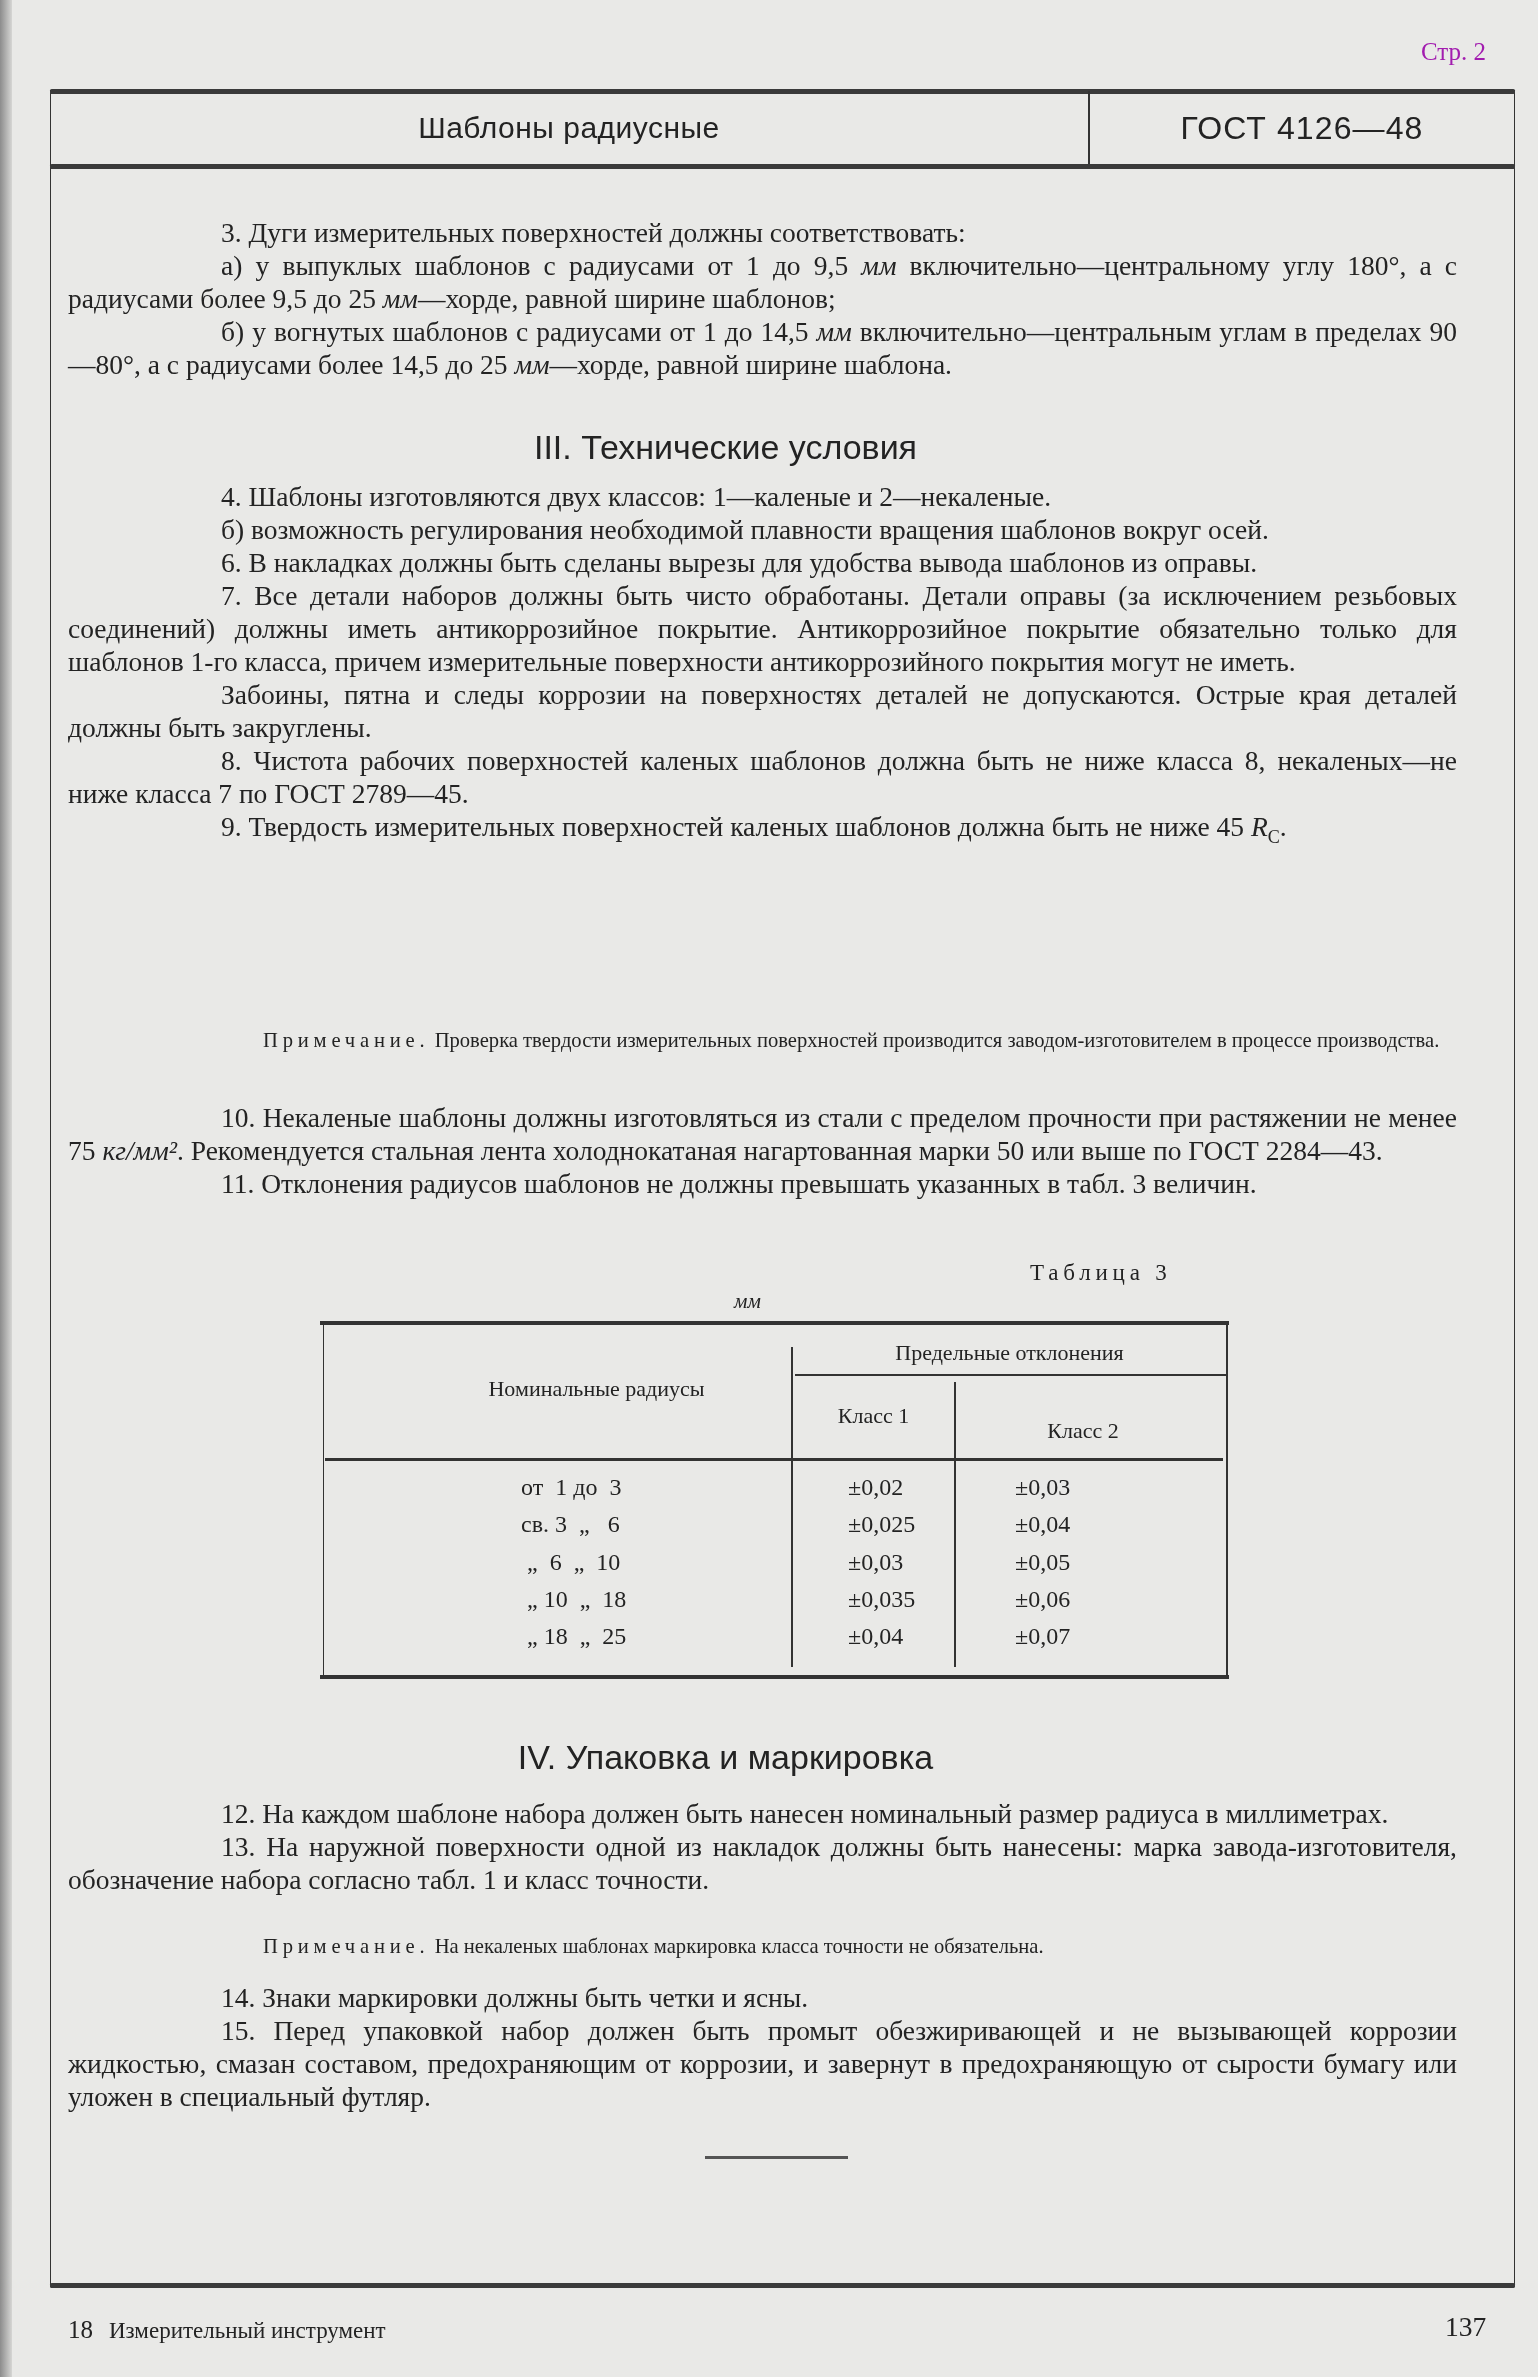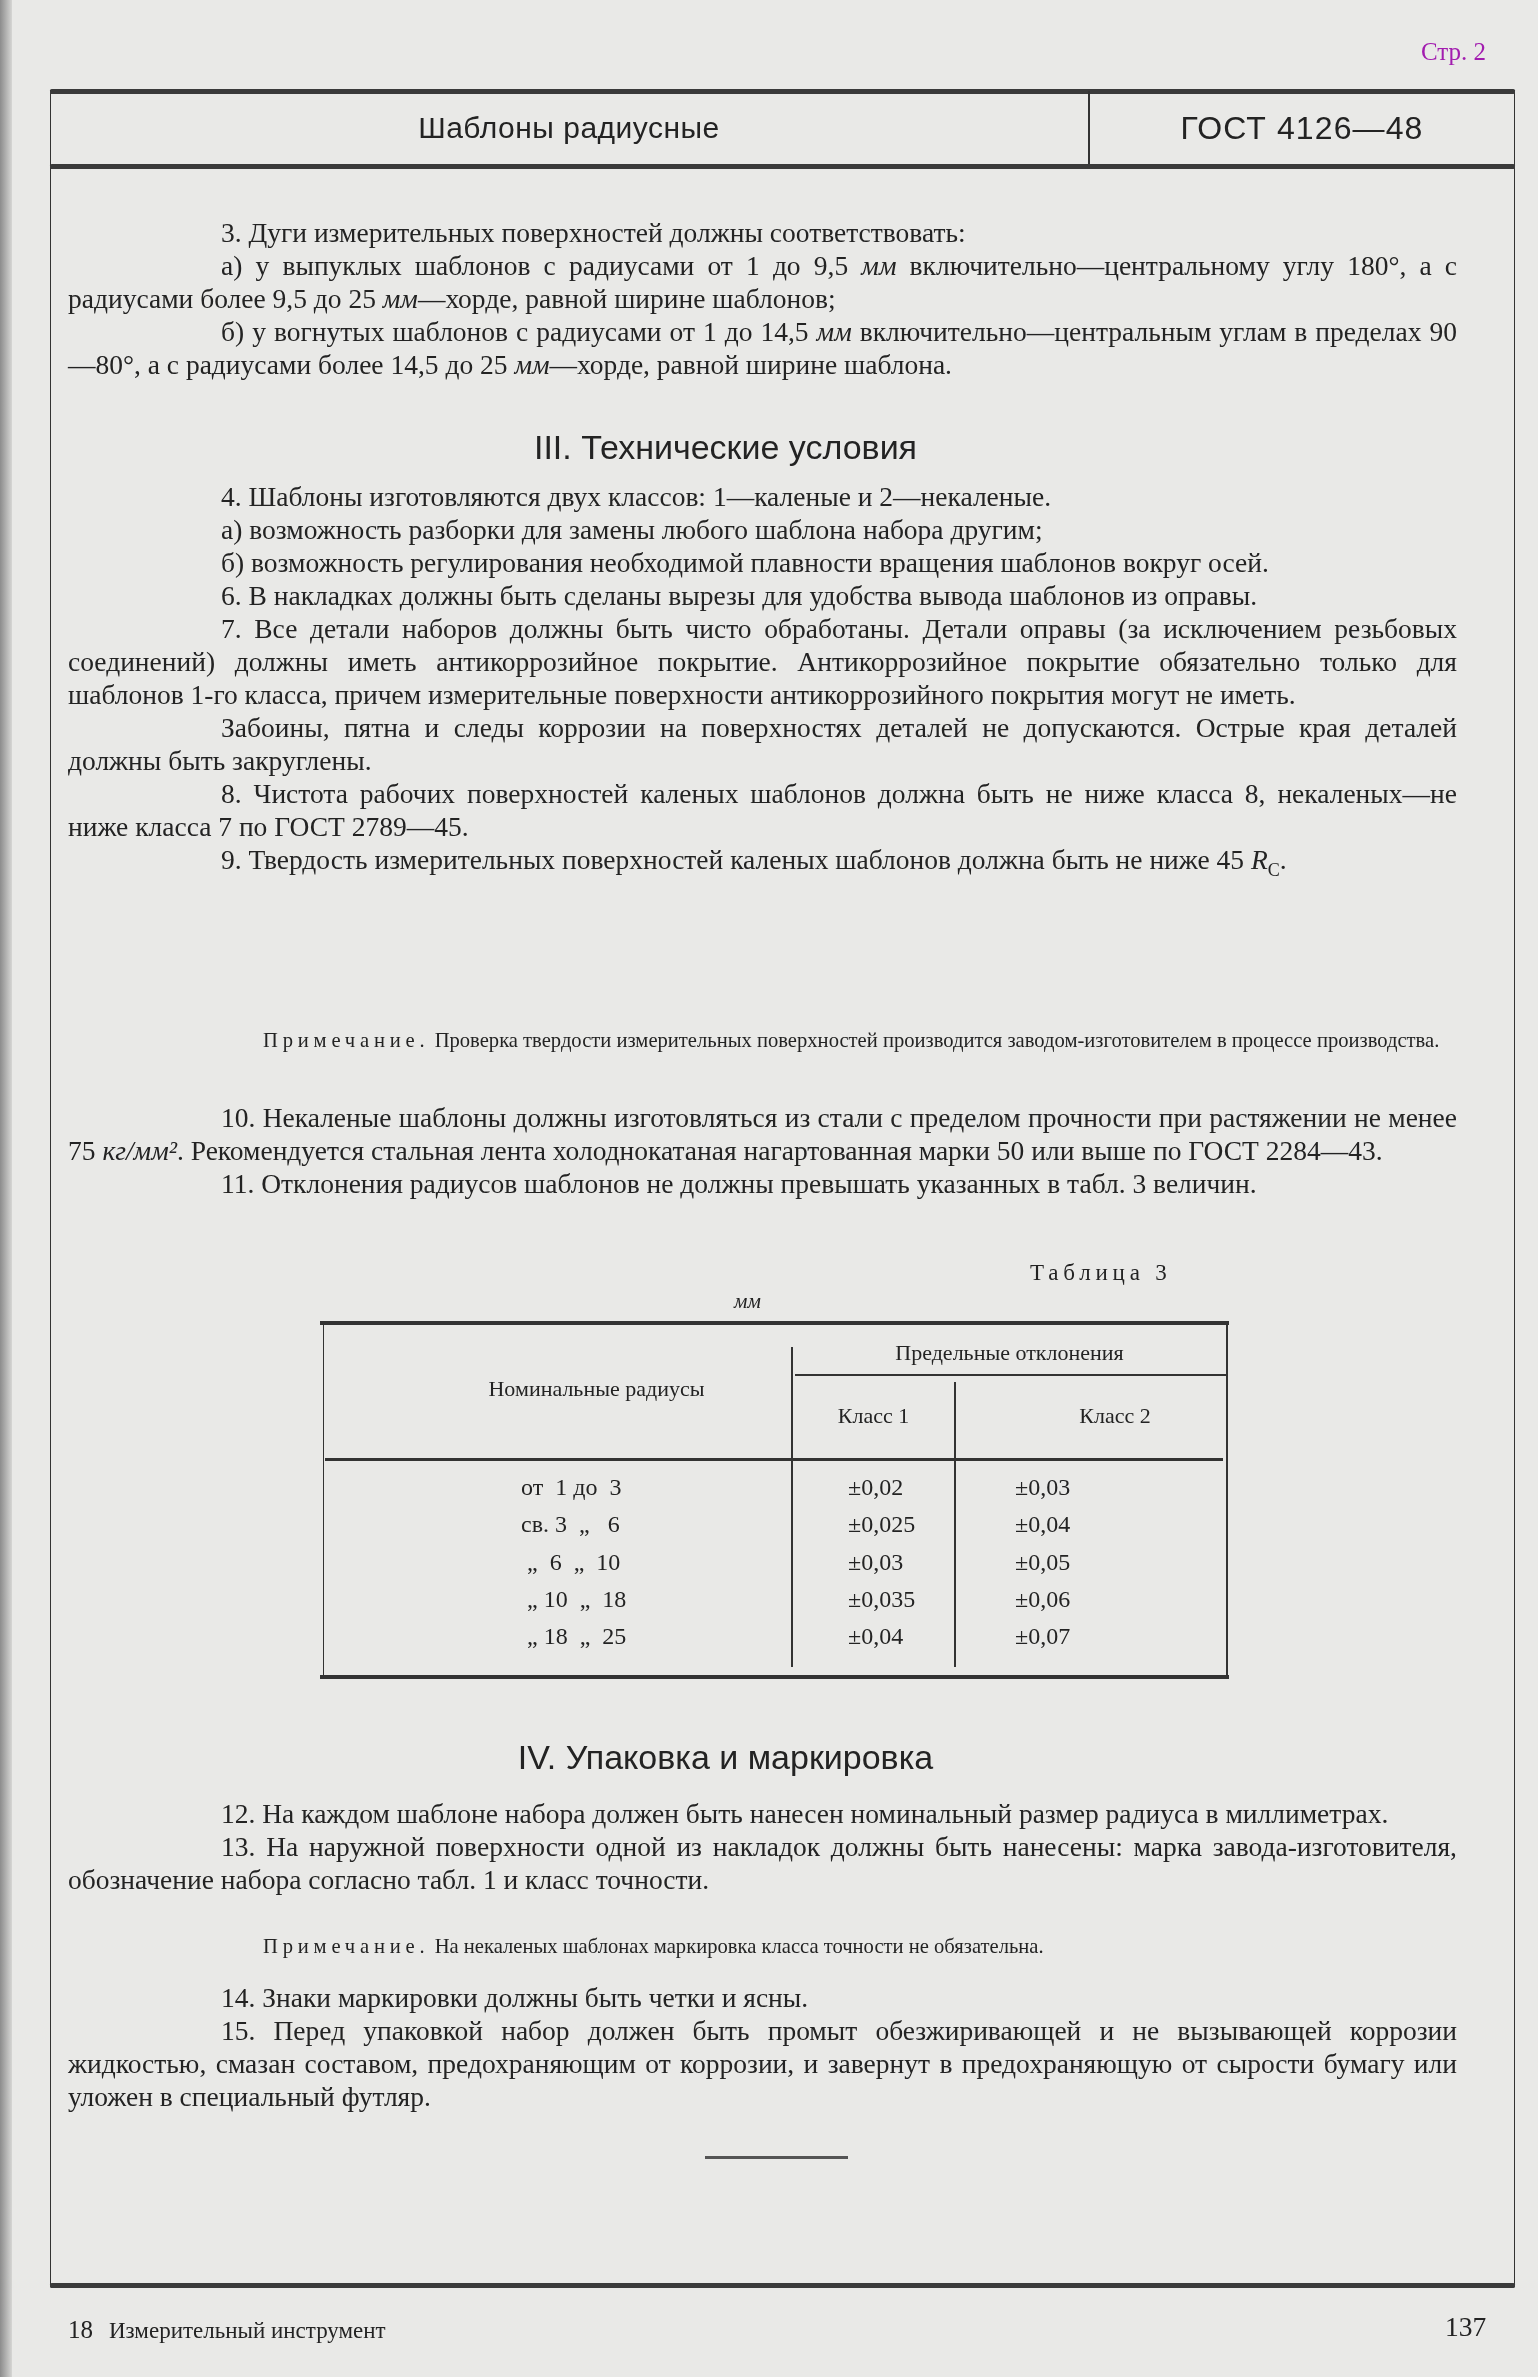--- a/index.html
+++ b/index.html
@@ -56,21 +56,20 @@
 
 <div class="body" style="top:216px;">
   <p>3. Дуги измерительных поверхностей должны соответствовать:</p>
   <p><span>а) у выпуклых шаблонов с радиусами от 1 до 9,5 </span><span class="it">мм</span><span> включительно—центральному углу 180°, а с радиусами более 9,5 до 25 </span><span class="it">мм</span><span>—хорде, равной ширине шаблонов;</span></p>
   <p><span>б) у вогнутых шаблонов с радиусами от 1 до 14,5 </span><span class="it">мм</span><span> включительно—центральным углам в пределах 90—80°, а с радиусами более 14,5 до 25 </span><span class="it">мм</span><span>—хорде, равной ширине шаблона.</span></p>
 </div>
 
 <div class="section-title" style="top:428px;">III. Технические условия</div>
 <div class="body" style="top:480px;">
   <p>4. Шаблоны изготовляются двух классов: 1—каленые и 2—некаленые.</p>
-  <p>а) возможность разборки для замены любого шаблона набора другим;</p>
   <p>б) возможность регулирования необходимой плавности вращения шаблонов вокруг осей.</p>
   <p>6. В накладках должны быть сделаны вырезы для удобства вывода шаблонов из оправы.</p>
   <p>7. Все детали наборов должны быть чисто обработаны. Детали оправы (за исключением резьбовых соединений) должны иметь антикоррозийное покрытие. Антикоррозийное покрытие обязательно только для шаблонов 1-го класса, причем измерительные поверхности антикоррозийного покрытия могут не иметь.</p>
   <p>Забоины, пятна и следы коррозии на поверхностях деталей не допускаются. Острые края деталей должны быть закруглены.</p>
   <p>8. Чистота рабочих поверхностей каленых шаблонов должна быть не ниже класса 8, некаленых—не ниже класса 7 по ГОСТ 2789—45.</p>
   <p><span>9. Твердость измерительных поверхностей каленых шаблонов должна быть не ниже 45 </span><span class="it">R</span><sub style="font-size:18px;">C</sub><span>.</span></p>
 </div>
 
 <div class="note" style="top:1027px;">
   <p><span class="spaced">Примечание.</span><span> Проверка твердости измерительных поверхностей производится заводом-изготовителем в процессе производства.</span></p>
@@ -90,21 +89,21 @@
   <div class="h-mid"></div>
   <div class="h-bot"></div>
   <div class="v" style="left:2.6px; top:2.6px; height:353px;"></div>
   <div class="v" style="left:906px; top:2.6px; height:353px;"></div>
   <div class="v" style="left:471px; top:26.4px; height:320px;"></div>
   <div class="v" style="left:634px; top:61px; height:285px;"></div>
 
   <div class="cell" style="left:10px; top:55px; width:533px;">Номинальные радиусы</div>
   <div class="cell" style="left:473px; top:18.5px; width:433px;">Предельные отклонения</div>
   <div class="cell" style="left:473px; top:82px; width:161px;">Класс 1</div>
-  <div class="cell" style="left:635px; top:82px; width:256px;padding-left:32px;">Класс 2</div>
+  <div class="cell" style="left:635px; top:97px; width:256px;">Класс 2</div>
 
   <div>
     <div class="rad" style="left:201px; top:153px;">от  1 до  3</div>
     <div class="val" style="left:528px; top:153px;">±0,02</div>
     <div class="val" style="left:695px; top:153px;">±0,03</div>
   </div>
   <div>
     <div class="rad" style="left:201px; top:190px;">св. 3  „   6</div>
     <div class="val" style="left:528px; top:190px;text-align:right;">±0,025</div>
     <div class="val" style="left:695px; top:190px;">±0,04</div>

